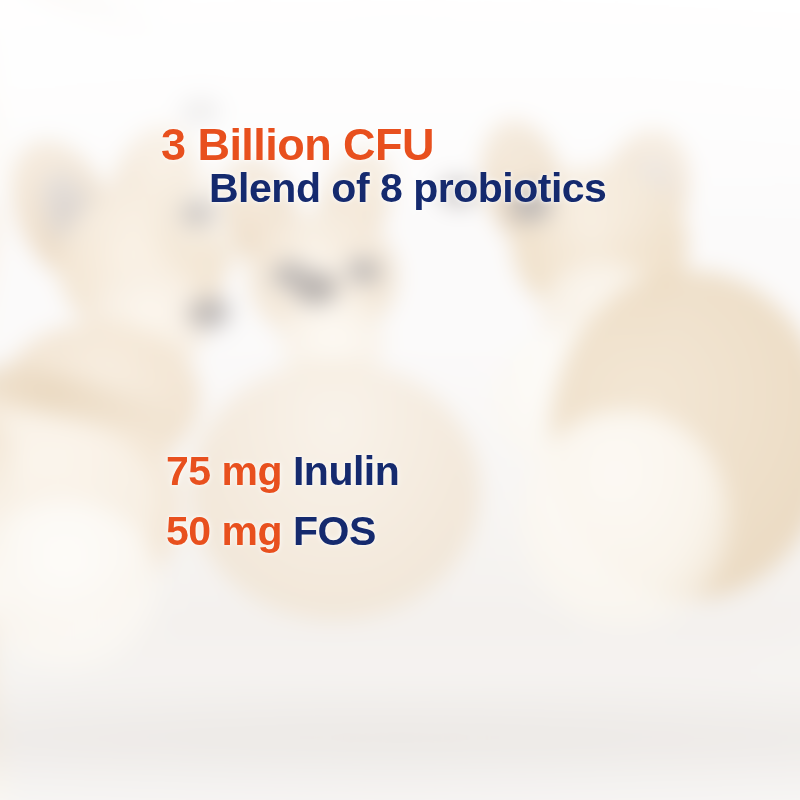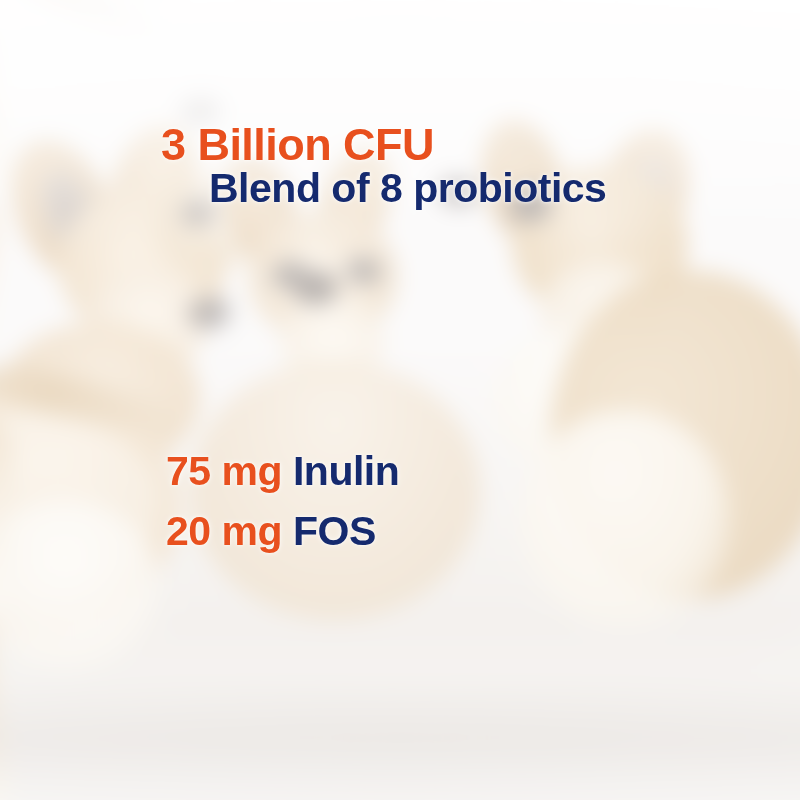--- a/index.html
+++ b/index.html
@@ -390,18 +390,18 @@
     <div class="line l-blend">
       <span class="label">Blend of 8 probiotics</span>
     </div>
 
 
     <div class="line l-inulin">
       <span class="amt">75 mg</span><span class="amt"> </span><span class="label">Inulin</span>
     </div>
 
     <div class="line l-fos">
-      <span class="amt">20 mg</span><span class="amt"> </span><span class="label">FOS</span>
+      <span class="amt">50 mg</span><span class="amt"> </span><span class="label">FOS</span>
     </div>
 
 
   </div>
 </div>
 
 </body></html>

